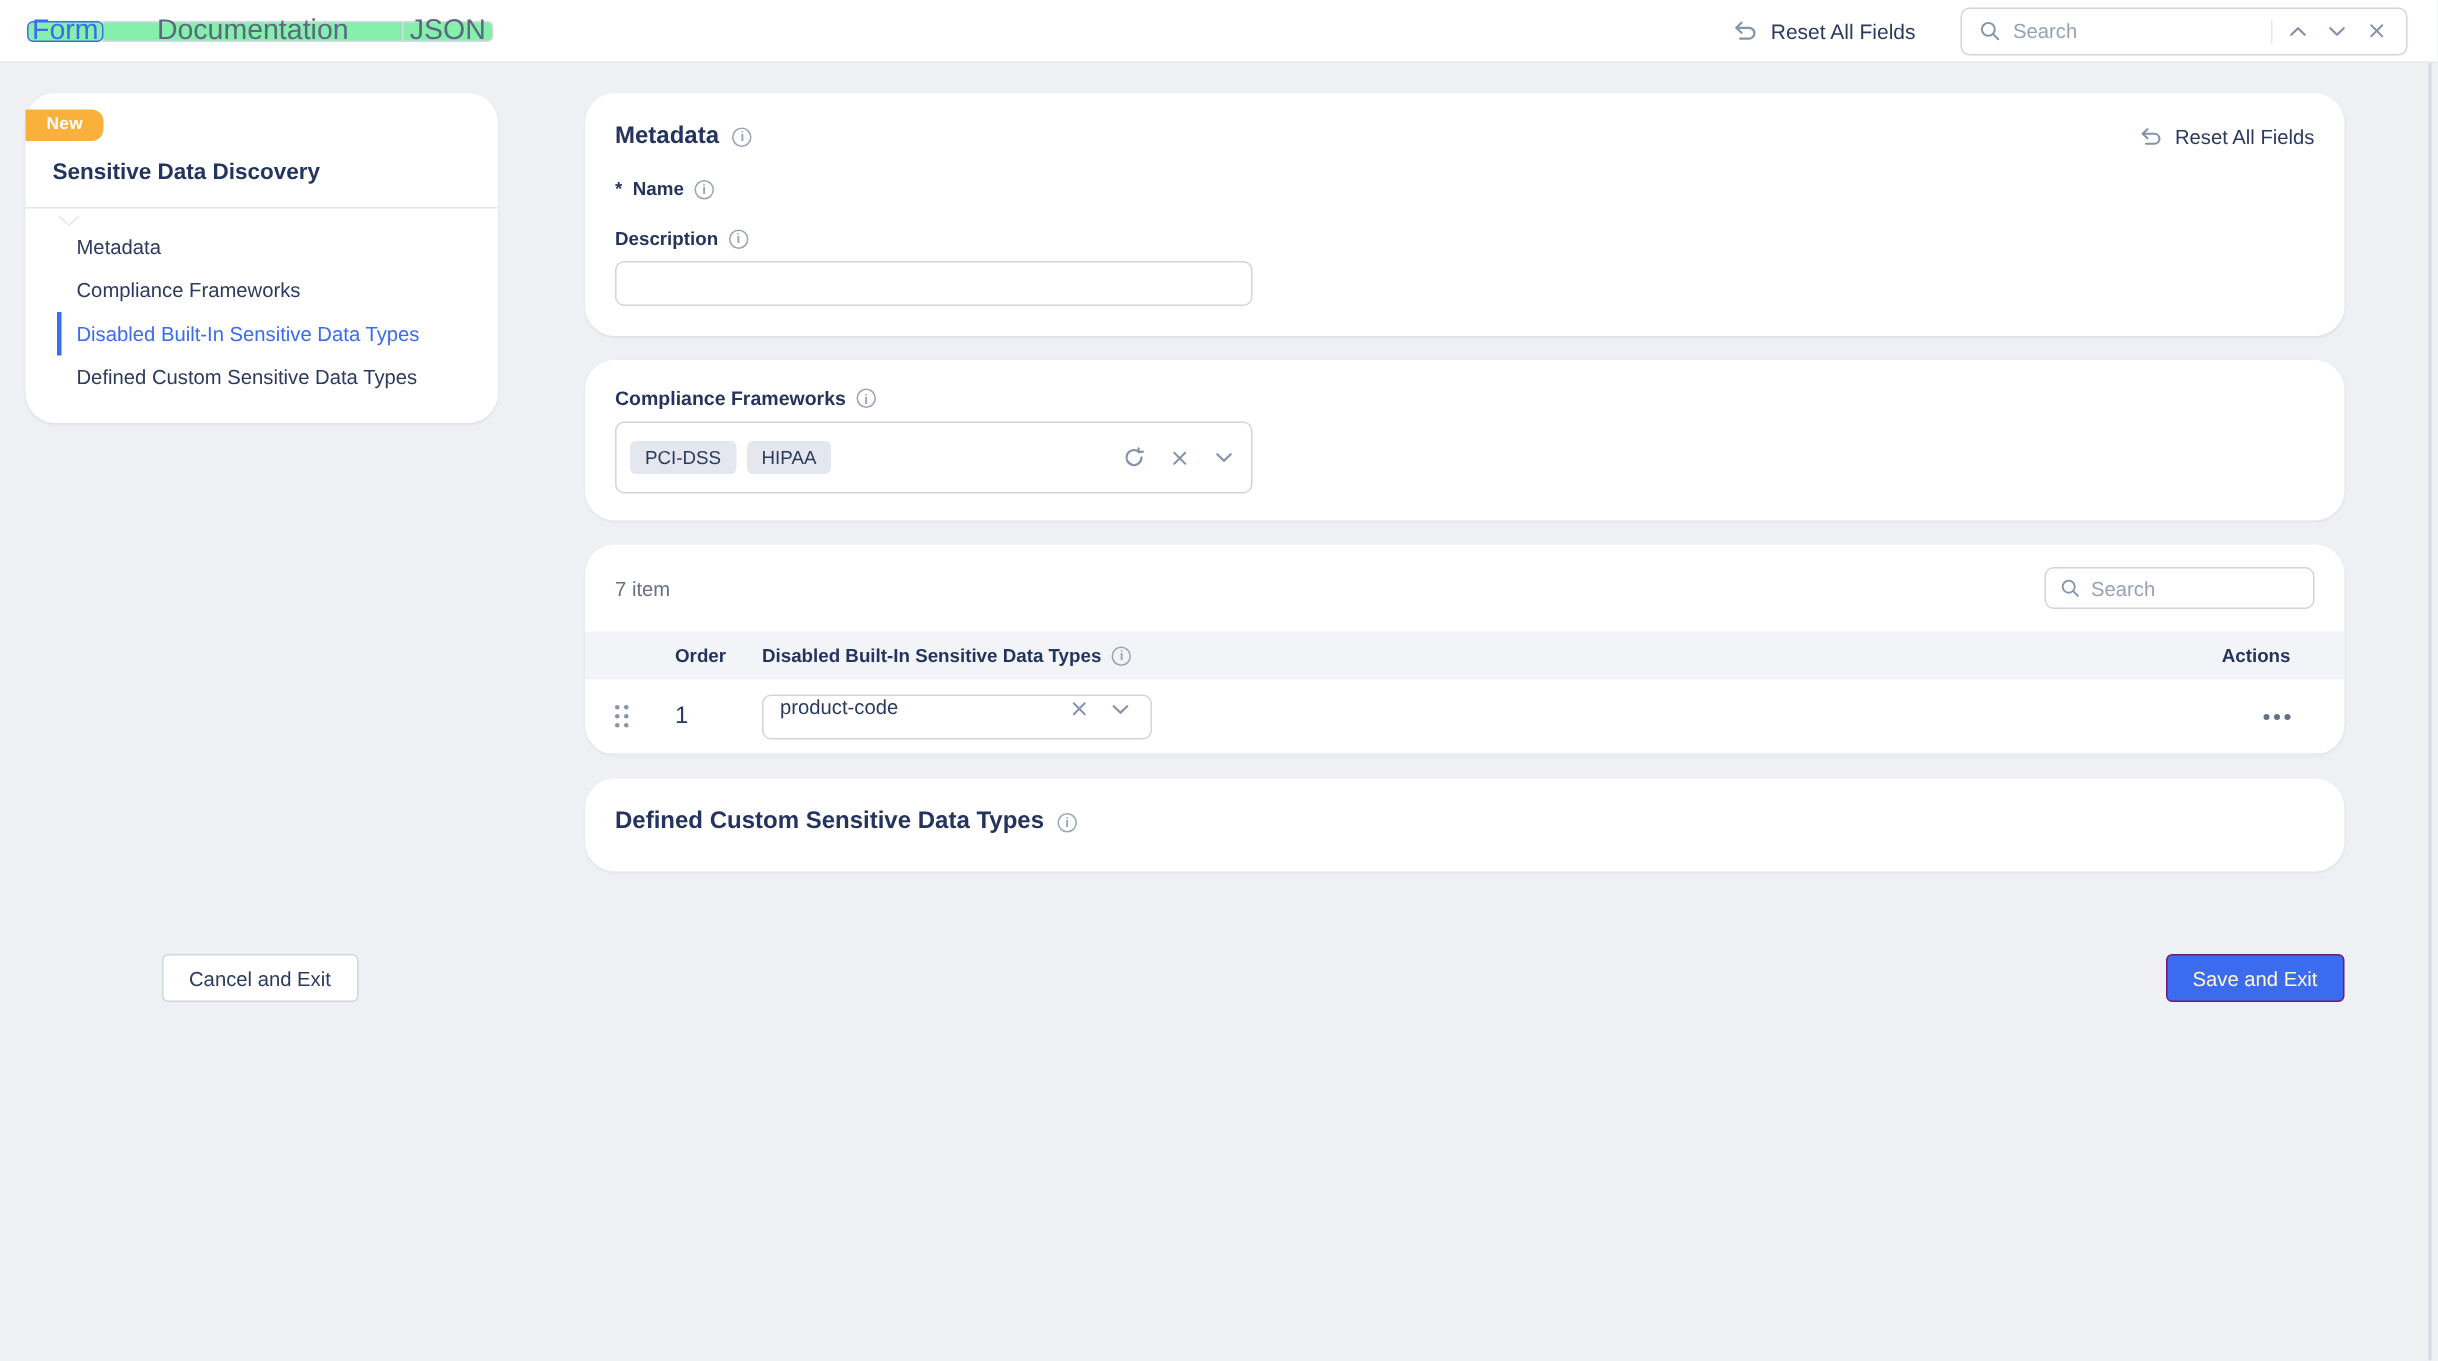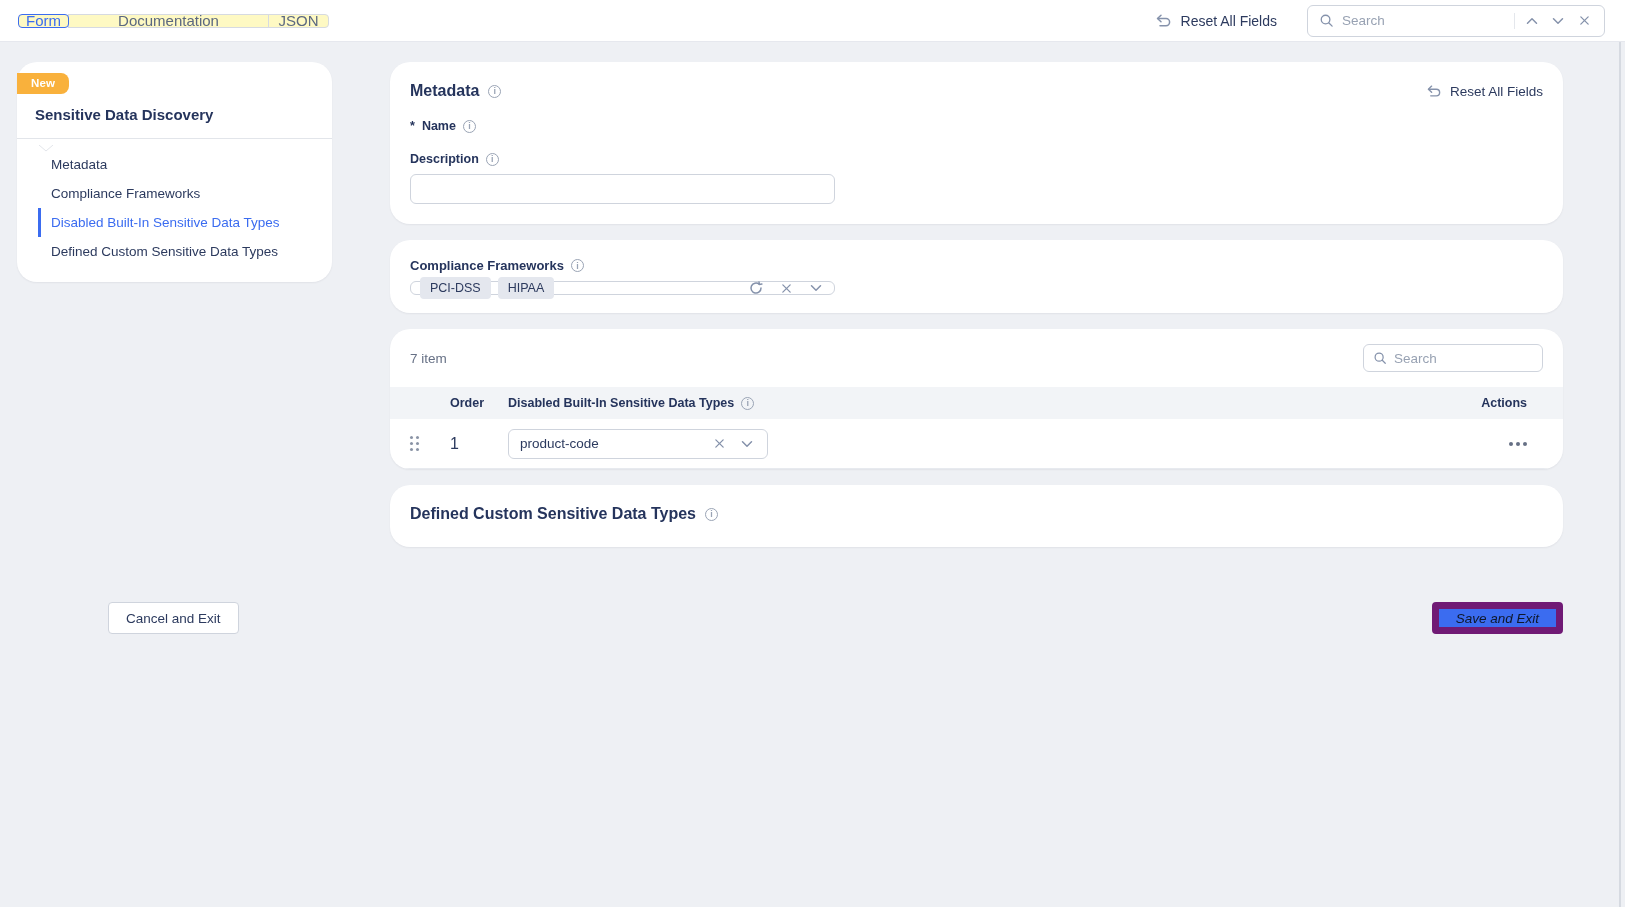--- a/index.html
+++ b/index.html
@@ -3,21 +3,21 @@
 <meta charset="utf-8">
 <style>
   * { margin:0; padding:0; box-sizing:border-box; }
   html,body { width:1625px; height:907px; }
   body { font-family:"Liberation Sans","DejaVu Sans",sans-serif; background:#eef0f4; color:#2c3a5e; overflow:hidden; }
   .screen { position:relative; width:1625px; height:907px; }
 
   
   .topbar { height:42px; background:#fff; border-bottom:1px solid #e6e8ee; display:flex; align-items:center; justify-content:space-between; padding:0 20px 0 18px; }
   .tabs { display:flex; align-items:center; }
-  .tab { height:14px; display:flex; align-items:center; justify-content:center; background:#fef9c3; border:1px solid #d6dae1; color:#5b6880; font-size:15px; margin-left:-1px; cursor:pointer; position:relative; }
+  .tab { height:14px; display:flex; align-items:center; justify-content:center; background:#86efac; border:1px solid #d6dae1; color:#5b6880; font-size:19px; margin-left:-1px; cursor:pointer; position:relative; }
   .tab:first-child { margin-left:0; }
   .tab:last-child { border-radius:0 4px 4px 0; }
   .tab.active { border-color:#3b6cf0; color:#3b6cf0; border-radius:4px; z-index:2; }
   .tab-form { width:51px; }
   .tab-doc { width:201px; }
   .tab-json { width:61px; }
   .topbar-right { display:flex; align-items:center; gap:30px; }
   .reset-all { display:flex; align-items:center; gap:9px; font-size:14px; color:#2c3a5e; cursor:pointer; }
   .icn { display:inline-flex; align-items:center; justify-content:center; color:#8592ab; }
   .top-search { width:298px; height:32px; border:1px solid #cfd4dd; border-radius:6px; display:flex; align-items:center; padding:0 11px; gap:8px; background:#fff; }
@@ -49,52 +49,52 @@
   .info { display:inline-flex; align-items:center; justify-content:center; width:13px; height:13px; border:1px solid #9aa4b5; border-radius:50%; color:#9aa4b5; font-size:9px; font-weight:700; flex:0 0 auto; }
   .info::after { content:"i"; }
   .field-label { display:flex; align-items:center; gap:7px; font-size:12.5px; font-weight:700; color:#25345c; margin:19px 0 8px; }
   .input-wrap { width:425px; height:30px; border:1px solid #cfd4dd; border-radius:6px; display:flex; align-items:center; padding:0 10px; gap:8px; background:#fff; }
   .input-wrap input { flex:1; min-width:0; border:none; outline:none; font-size:13.5px; color:#2c3a5e; font-family:inherit; }
   .clear-x { color:#98a2b3; font-size:14px; line-height:1; cursor:pointer; }
   .labels-box { height:38px; border:1px solid #c9ced8; border-radius:3px; display:flex; align-items:center; padding:0 14px; }
   .link-blue { color:#3b6cf0; font-size:13.5px; cursor:pointer; }
 
   
-  .multiselect { width:425px; height:14px; border:1px solid #cfd4dd; border-radius:6px; display:flex; align-items:center; padding:0 9px; gap:7px; background:#fff; }
+  .multiselect { width:425px; height:48px; border:1px solid #cfd4dd; border-radius:6px; display:flex; align-items:center; padding:0 9px; gap:7px; background:#fff; }
   .tag { background:#e4e7ee; color:#2c3a5e; font-size:12.5px; padding:4px 10px; border-radius:4px; white-space:nowrap; }
   .ms-icons { margin-left:auto; display:flex; align-items:center; gap:12px; }
 
   
   .table-card { padding:0; overflow:hidden; }
   .tbl-top { display:flex; align-items:center; justify-content:space-between; padding:15px 20px; }
   .item-count { font-size:13.5px; color:#667085; }
   .tbl-search { width:180px; height:28px; border:1px solid #cfd4dd; border-radius:6px; display:flex; align-items:center; padding:0 9px; gap:7px; background:#fff; }
   .thead, .trow { display:grid; grid-template-columns:40px 58px 1fr 96px; align-items:center; padding:0 20px 0 20px; }
   .thead { background:#f2f4f7; height:32px; font-size:12.5px; font-weight:700; color:#25345c; }
   .th-types { display:flex; align-items:center; gap:7px; }
   .th-actions, .actions-cell { justify-self:end; padding-right:16px; }
   .trow { height:50px; border-bottom:1px solid #e7eaef; }
   .drag { display:grid; grid-template-columns:repeat(2,3px); gap:3px; width:max-content; cursor:grab; }
   .drag i { width:3px; height:3px; border-radius:50%; background:#8a94a6; }
-  .row-select { width:260px; height:30px; border:1px solid #cfd4dd; border-radius:6px; display:flex; align-items:center; padding:0 11px; gap:10px; background:#fff; }
+  .row-select { width:260px; height:30px; border:1px solid #cfd4dd; border-radius:6px; display:flex; align-items:flex-start; padding:0 11px; gap:10px; background:#fff; }
   .row-select .val { flex:1; font-size:13.5px; color:#2c3a5e; }
   .dots { display:flex; gap:3px; cursor:pointer; }
   .dots i { width:4px; height:4px; border-radius:50%; background:#667085; }
   .add-row { display:flex; justify-content:center; padding:18px 0 26px; }
   .add-btn { display:flex; align-items:center; gap:9px; border:1px solid #aec3f7; background:#fff; color:#3b6cf0; font-size:13.5px; border-radius:4px; padding:7px 23px; cursor:pointer; font-family:inherit; }
 
   
   .status-row { display:flex; align-items:center; gap:9px; margin-top:17px; font-size:13.5px; color:#2c3a5e; }
   .configure { display:flex; align-items:center; gap:7px; color:#3b6cf0; cursor:pointer; }
 
   
   .footer { display:flex; align-items:center; justify-content:space-between; margin:55px 62px 0 108px; }
   .btn { height:32px; border-radius:4px; font-size:13.5px; font-family:inherit; padding:0 17px; cursor:pointer; }
   .btn-secondary { background:#fff; border:1px solid #cfd4dd; color:#2c3a5e; }
-  .btn-primary { background:#3b6cf0; border:7px solid #701a75; color:#0f172a;font-style:italic; }
+  .btn-primary { background:#3b6cf0; border:1px solid #701a75; color:#fef9c3; }
 
   .scroll-track { position:absolute; top:42px; right:4px; bottom:0; width:2px; background:#d6dae1; }
 </style>
 </head>
 <body>
 
 <div class="screen">
 
   <div class="topbar">
     <div class="tabs">

